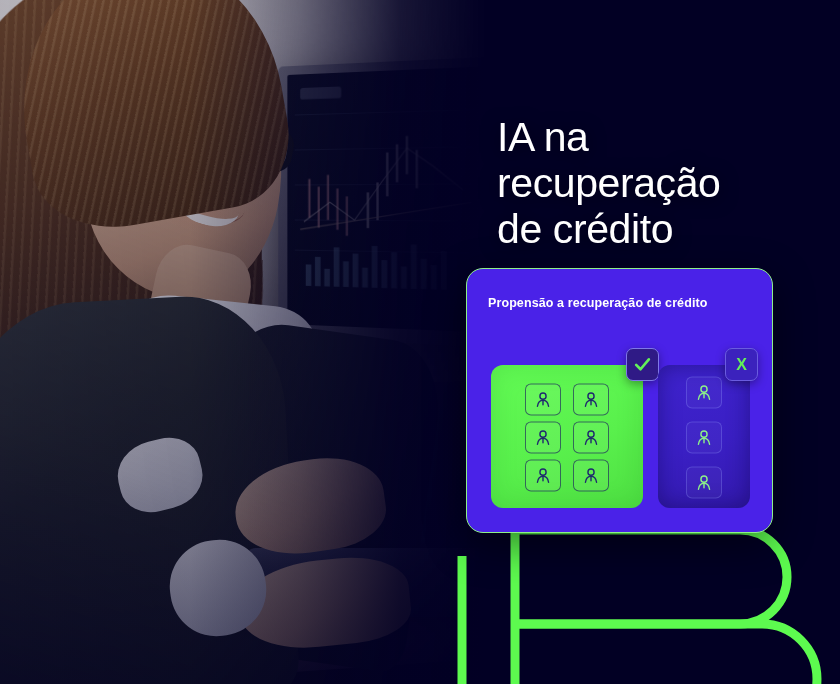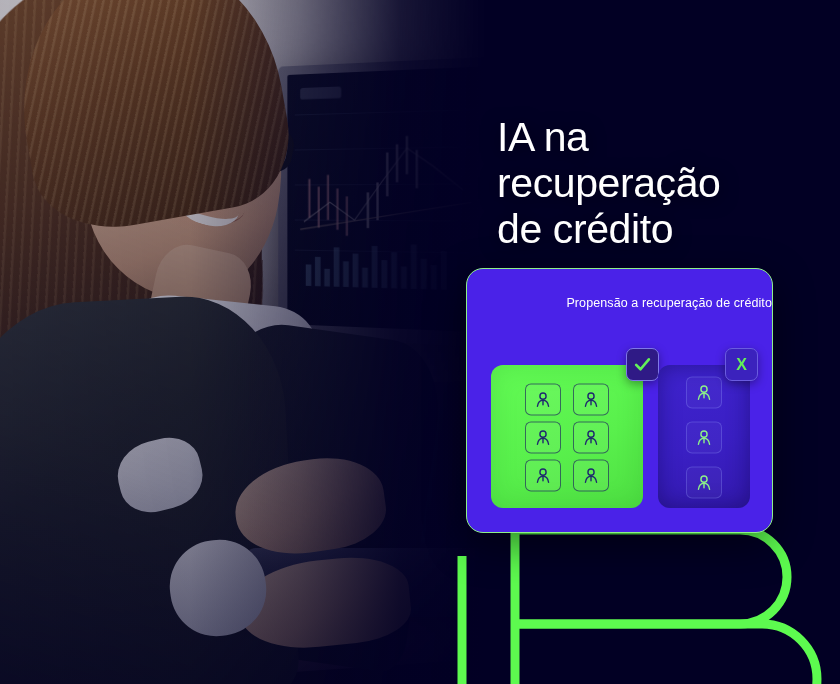--- a/index.html
+++ b/index.html
@@ -287,25 +287,26 @@
     background: #4a22e8;
     border: 1.5px solid #8ef08a;
     border-radius: 17px;
     box-shadow: 0 12px 40px rgba(0,0,0,.45);
     overflow: visible;
   }
   .card-title {
     position: absolute;
     left: 0; right: 0;
     top: 27px;
-    text-align: right;
+    text-align: left;
     color: #ffffff;
     font-size: 12.5px;
-    font-weight: 400;
+    font-weight: 700;
     letter-spacing: .1px;
+    padding-left: 21px;
   }
 
   .panels {
     position: absolute;
     left: 24px;
     top: 96px;
     right: 22px;
     bottom: 24px;
   }
 

